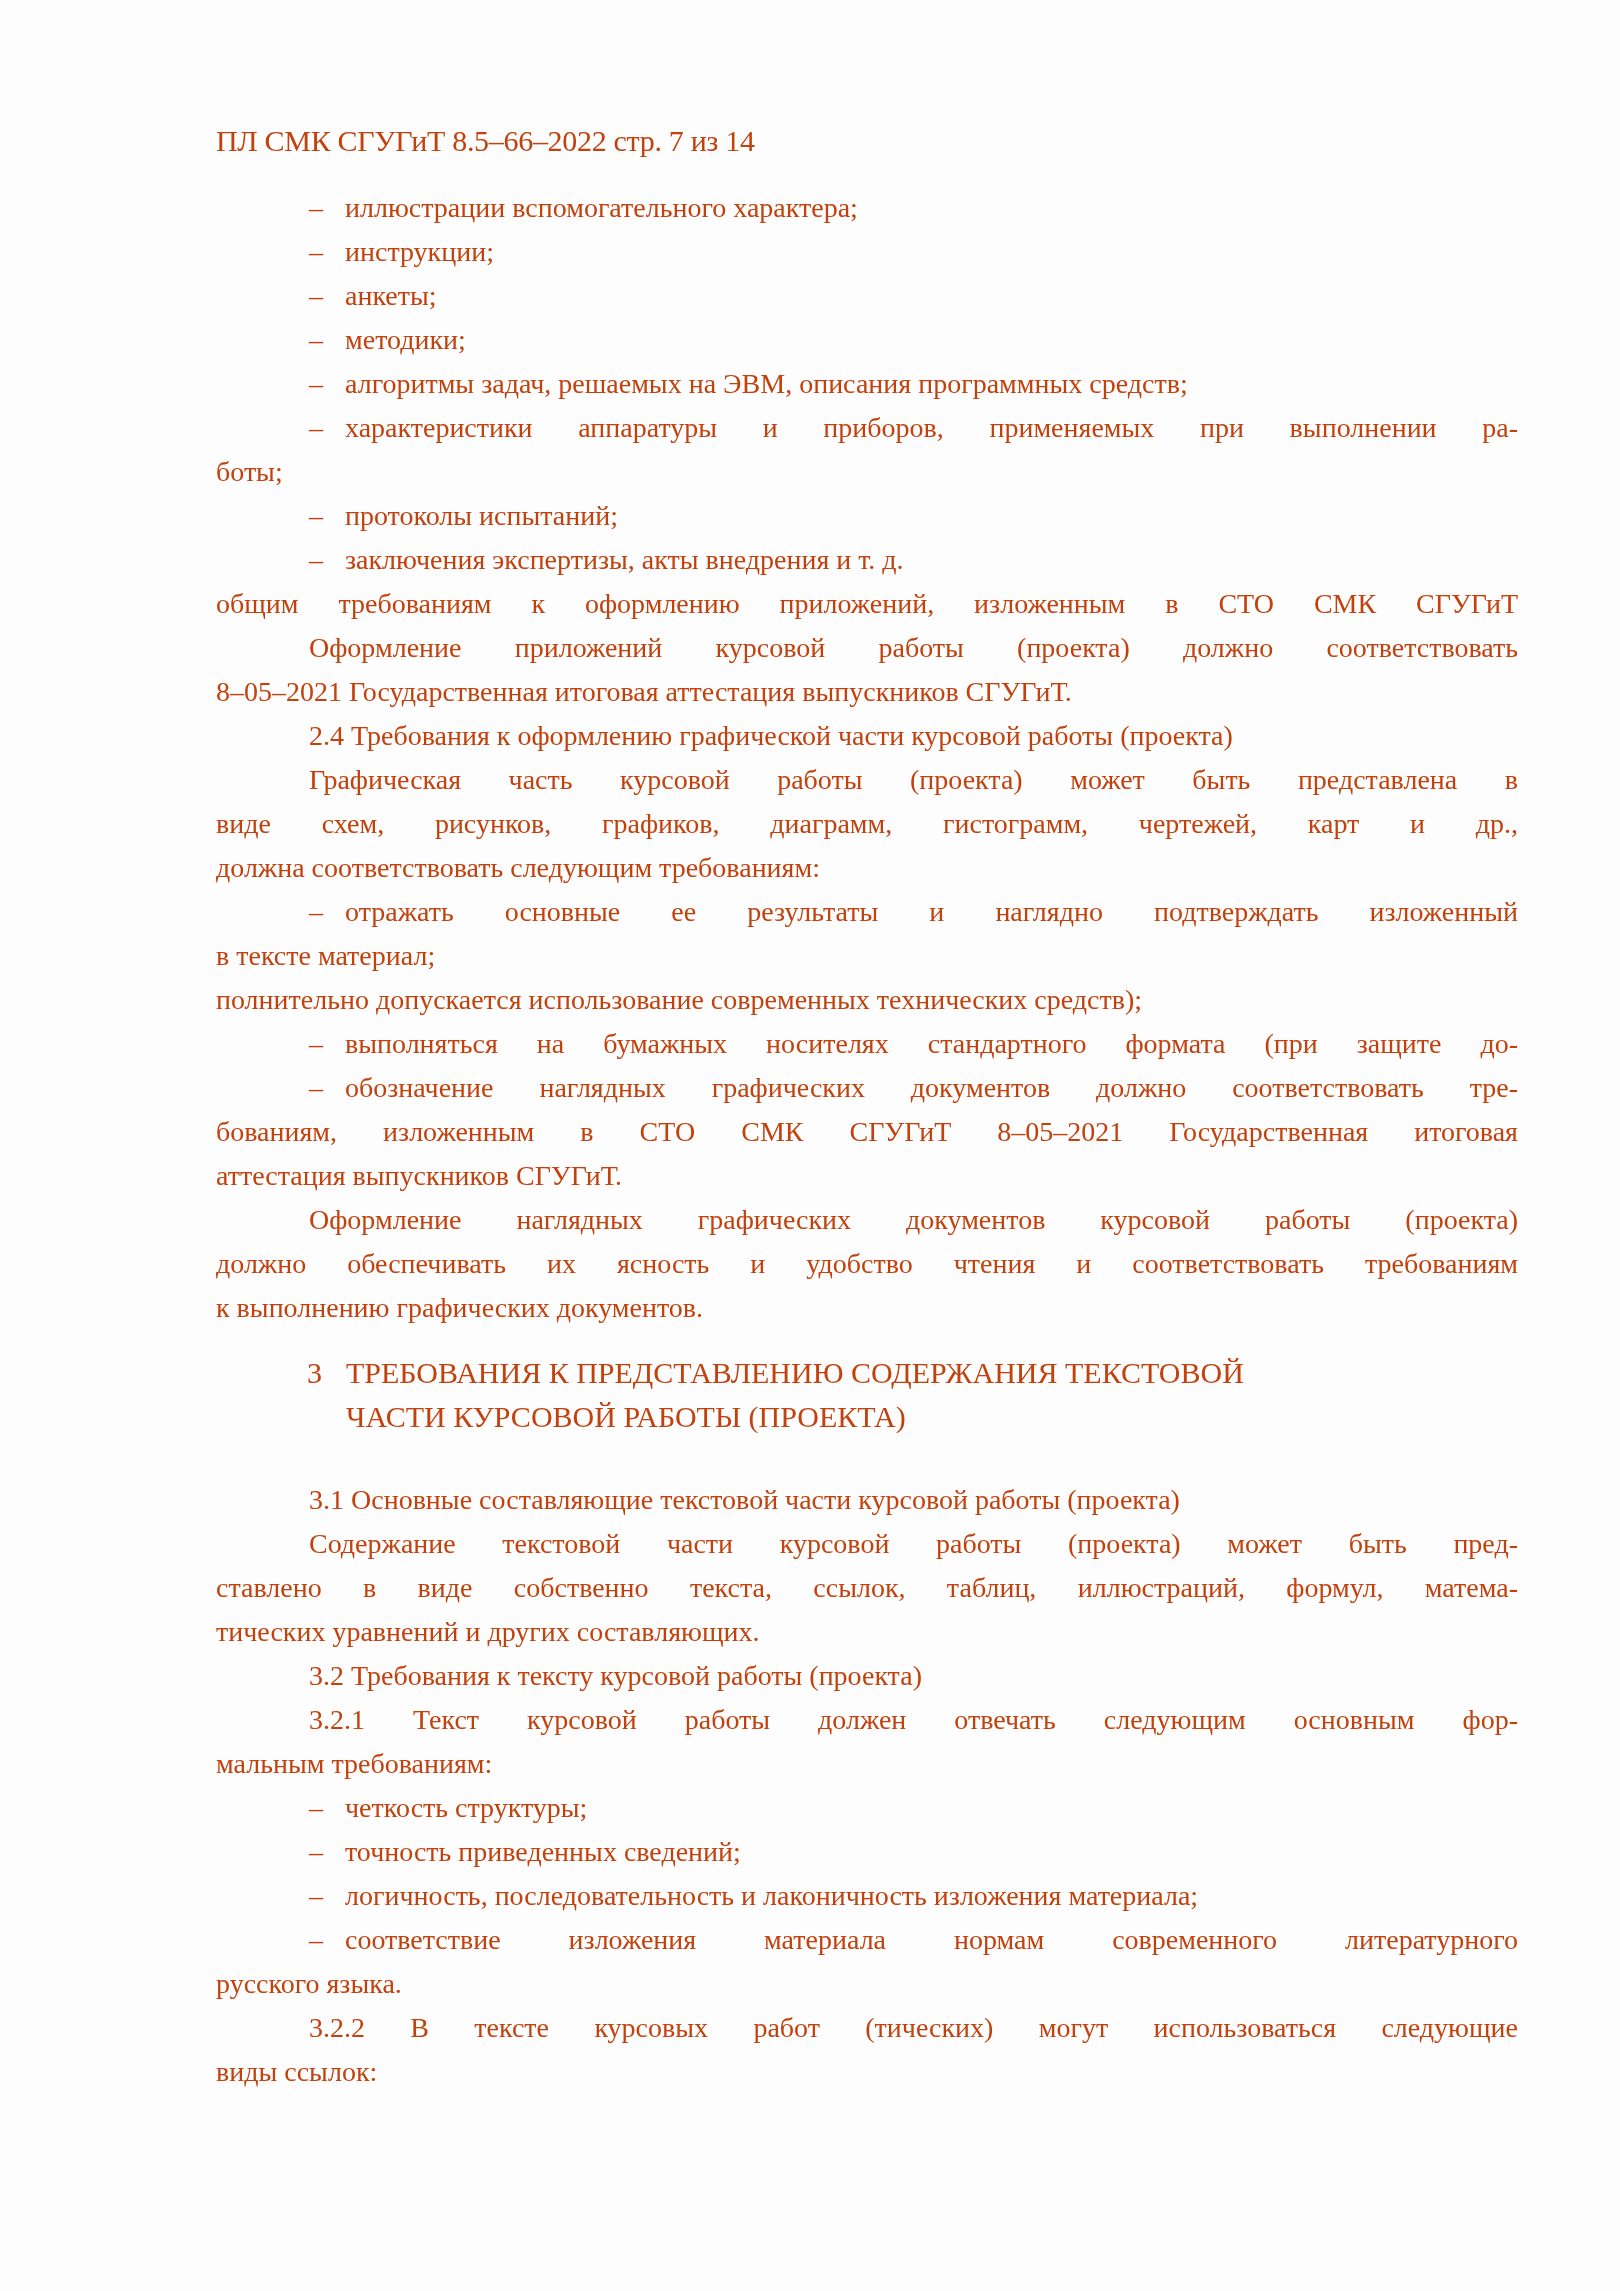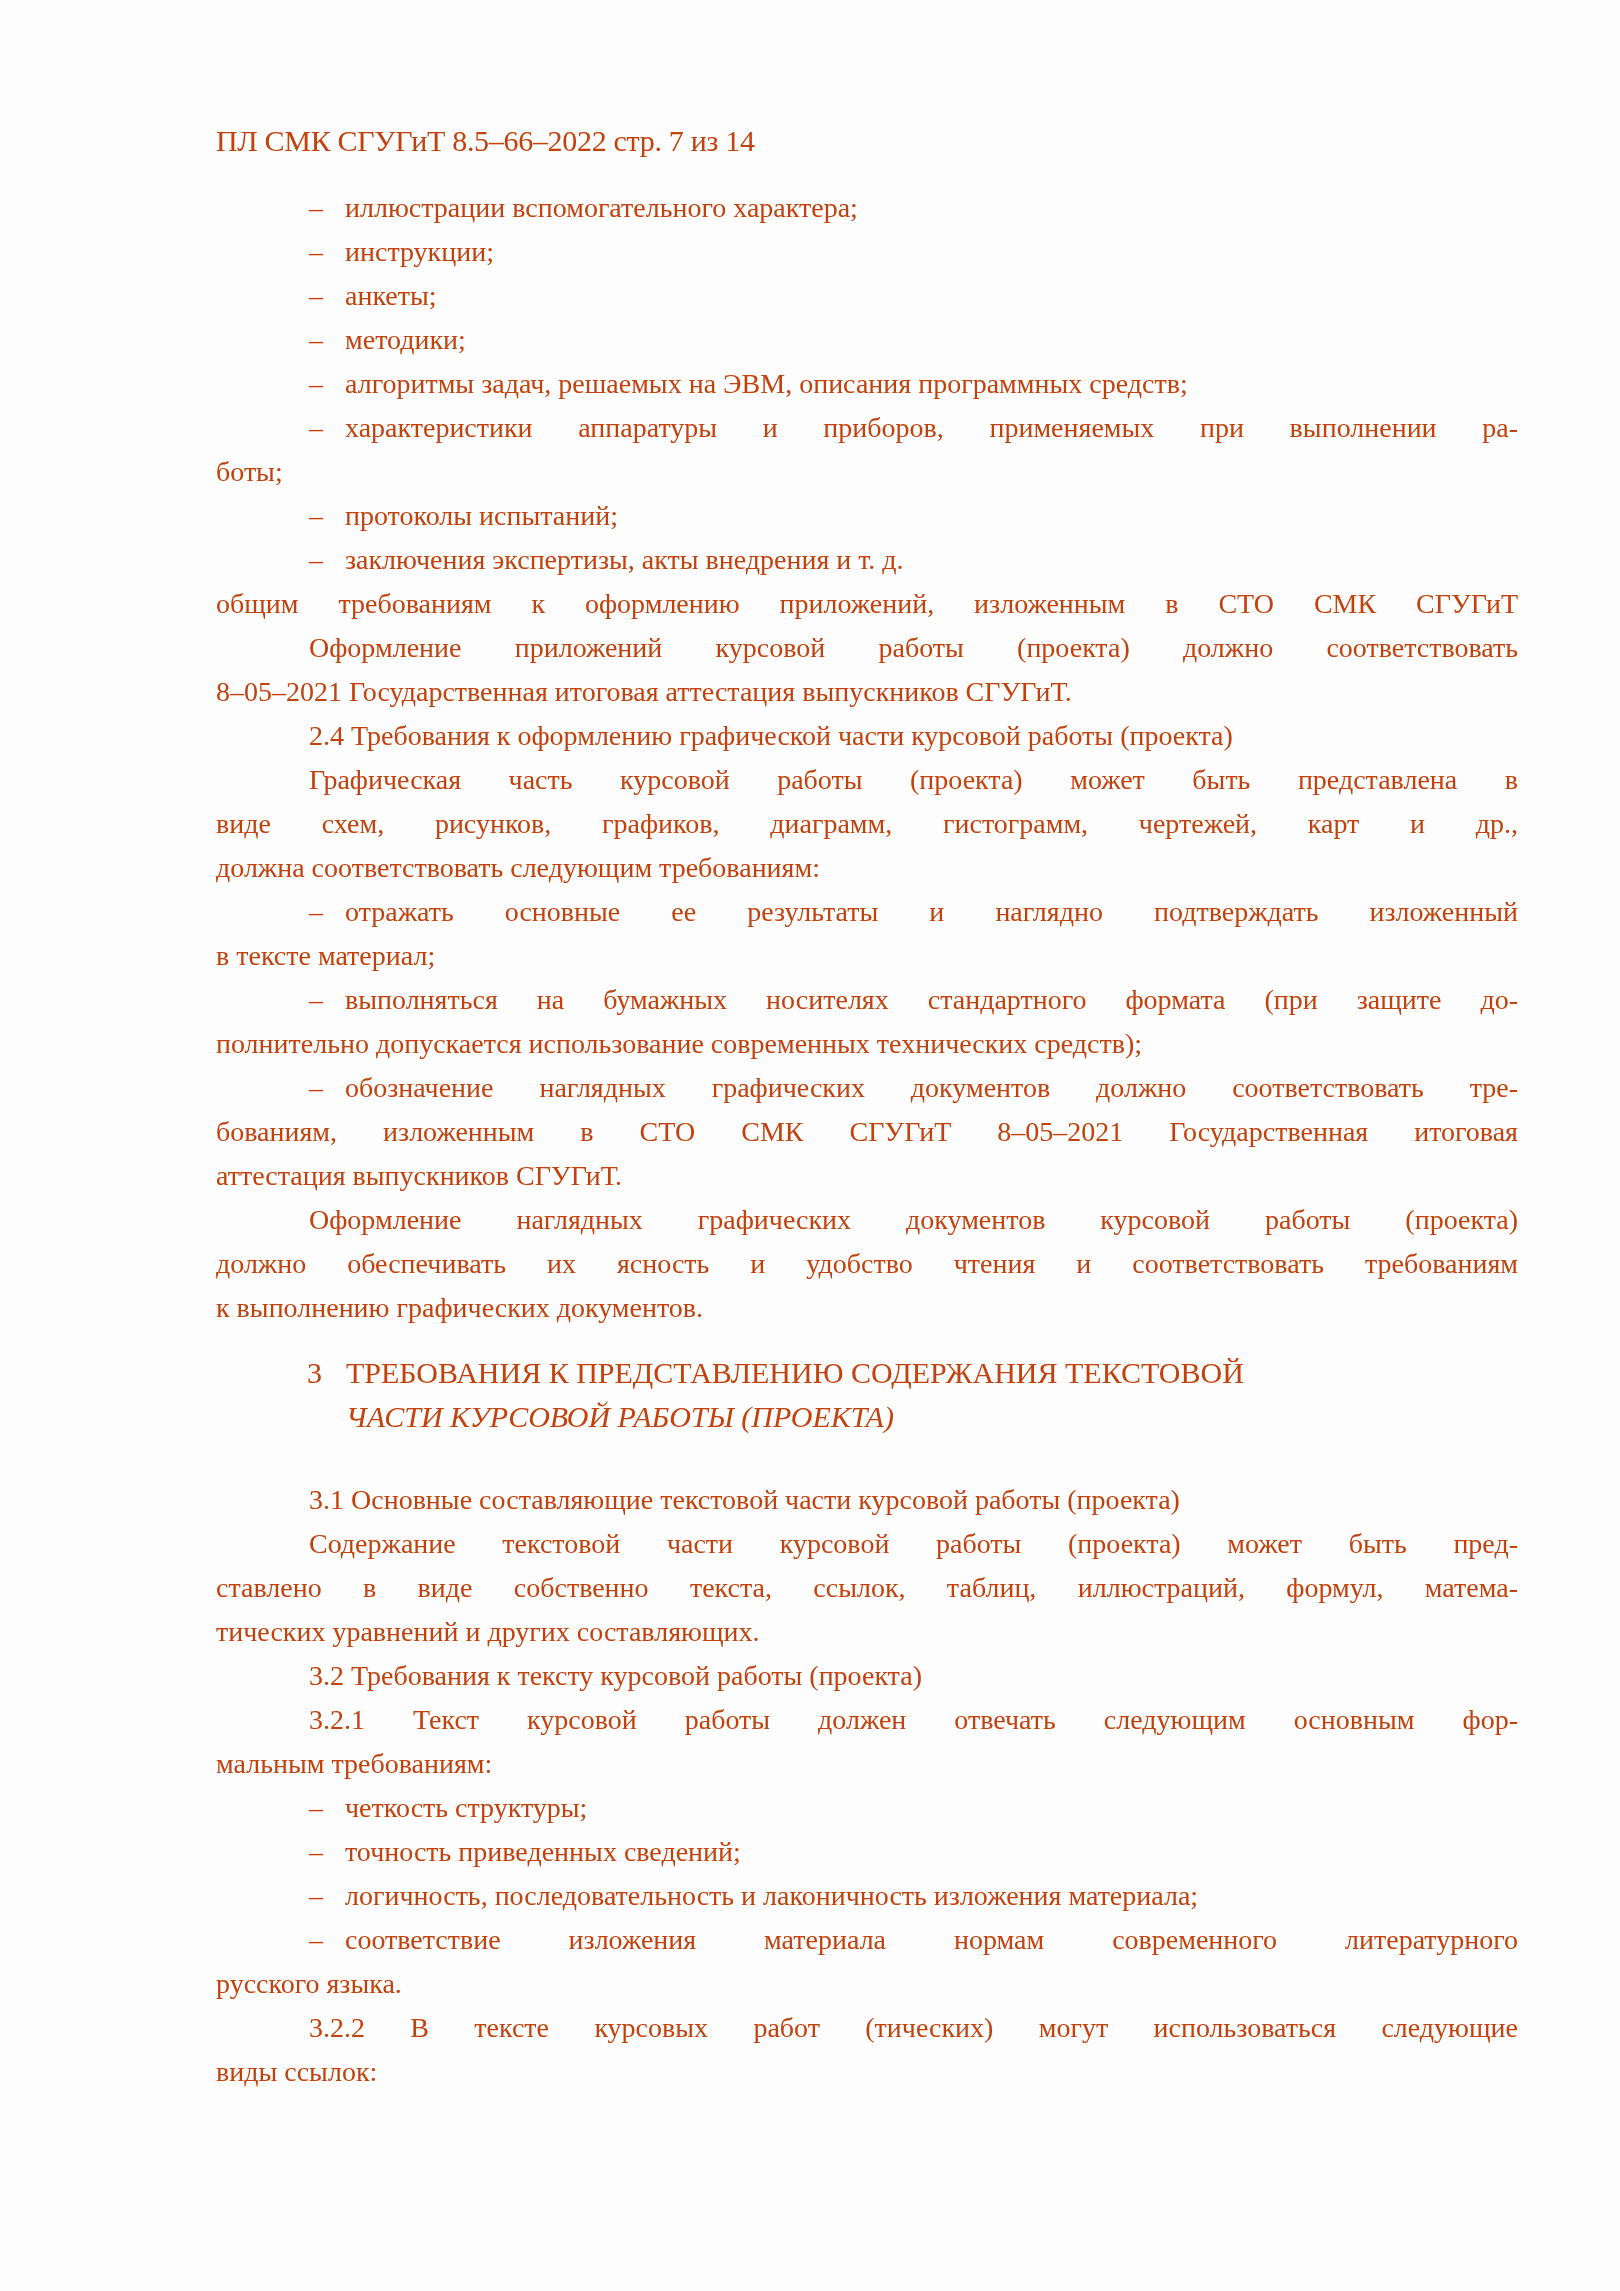--- a/index.html
+++ b/index.html
@@ -22,21 +22,21 @@
   .col1 { top: 186px; }
   .col2 { top: 1351px; }
   .col3 { top: 1478px; }
   .line { display: block; height: 44px; white-space: nowrap; overflow: visible; }
   .j { white-space: normal; text-align: justify; text-align-last: justify; }
   .ind { padding-left: 93px; }
   .dash { display: inline-block; width: 36px; }
   .heading { font-size: 30px; line-height: 44px; }
   .heading .num { display: inline-block; width: 39px; }
   .heading .l1 { padding-left: 91px; }
-  .heading .l2 { padding-left: 130px; font-style: italic; }
+  .heading .l2 { padding-left: 130px; }
 </style>
 </head>
 <body>
 
 <div class="page">
 
   <div class="header">ПЛ СМК СГУГиТ 8.5–66–2022 стр. 7 из 14</div>
 
   <div class="column col1">
 
@@ -58,22 +58,22 @@
 
     <div class="line ind">2.4 Требования к оформлению графической части курсовой работы (проекта)</div>
 
     <div class="line ind j">Графическая часть курсовой работы (проекта) может быть представлена в</div>
     <div class="line j">виде схем, рисунков, графиков, диаграмм, гистограмм, чертежей, карт и др.,</div>
     <div class="line">должна соответствовать следующим требованиям:</div>
 
     <div class="line ind j"><span class="dash">–</span><span>отражать основные ее результаты и наглядно подтверждать изложенный</span></div>
     <div class="line">в тексте материал;</div>
 
+    <div class="line">полнительно допускается использование современных технических средств);</div>
     <div class="line ind j"><span class="dash">–</span><span>выполняться на бумажных носителях стандартного формата (при защите до-</span></div>
-    <div class="line">полнительно допускается использование современных технических средств);</div>
 
     <div class="line ind j"><span class="dash">–</span><span>обозначение наглядных графических документов должно соответствовать тре-</span></div>
     <div class="line j">бованиям, изложенным в СТО СМК СГУГиТ 8–05–2021 Государственная итоговая</div>
     <div class="line">аттестация выпускников СГУГиТ.</div>
 
     <div class="line ind j">Оформление наглядных графических документов курсовой работы (проекта)</div>
     <div class="line j">должно обеспечивать их ясность и удобство чтения и соответствовать требованиям</div>
     <div class="line">к выполнению графических документов.</div>
   </div>
 

